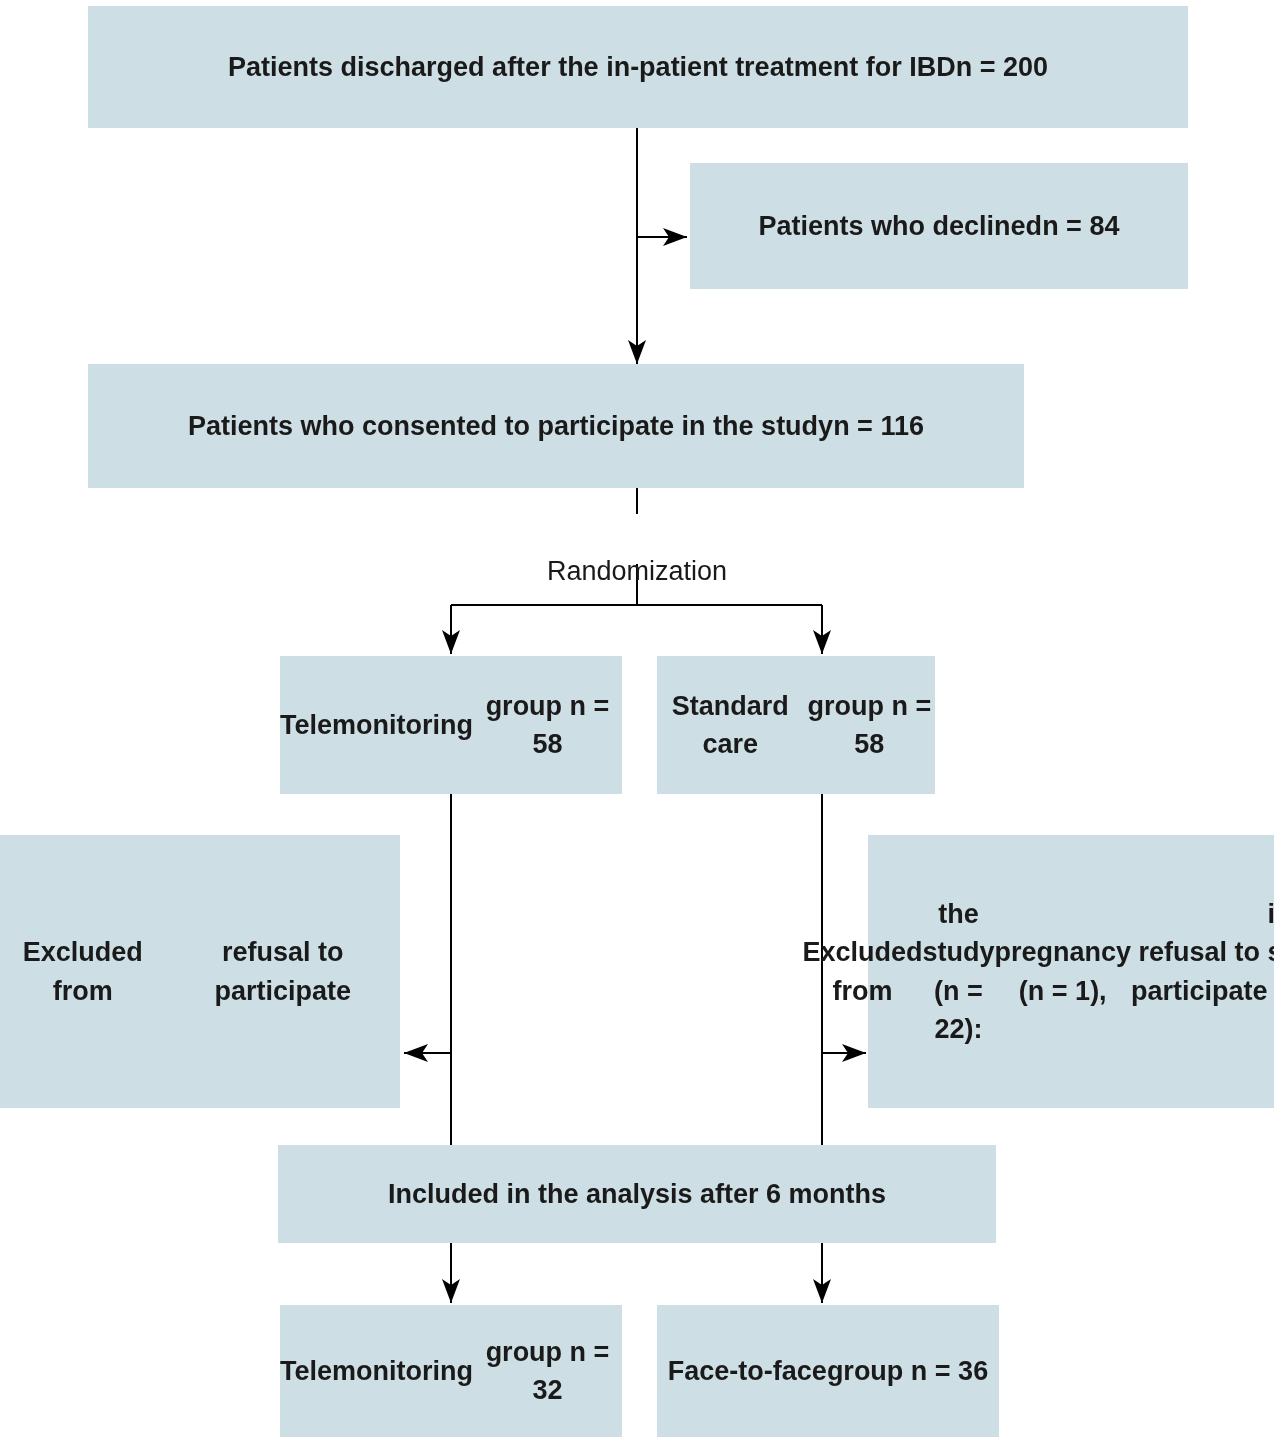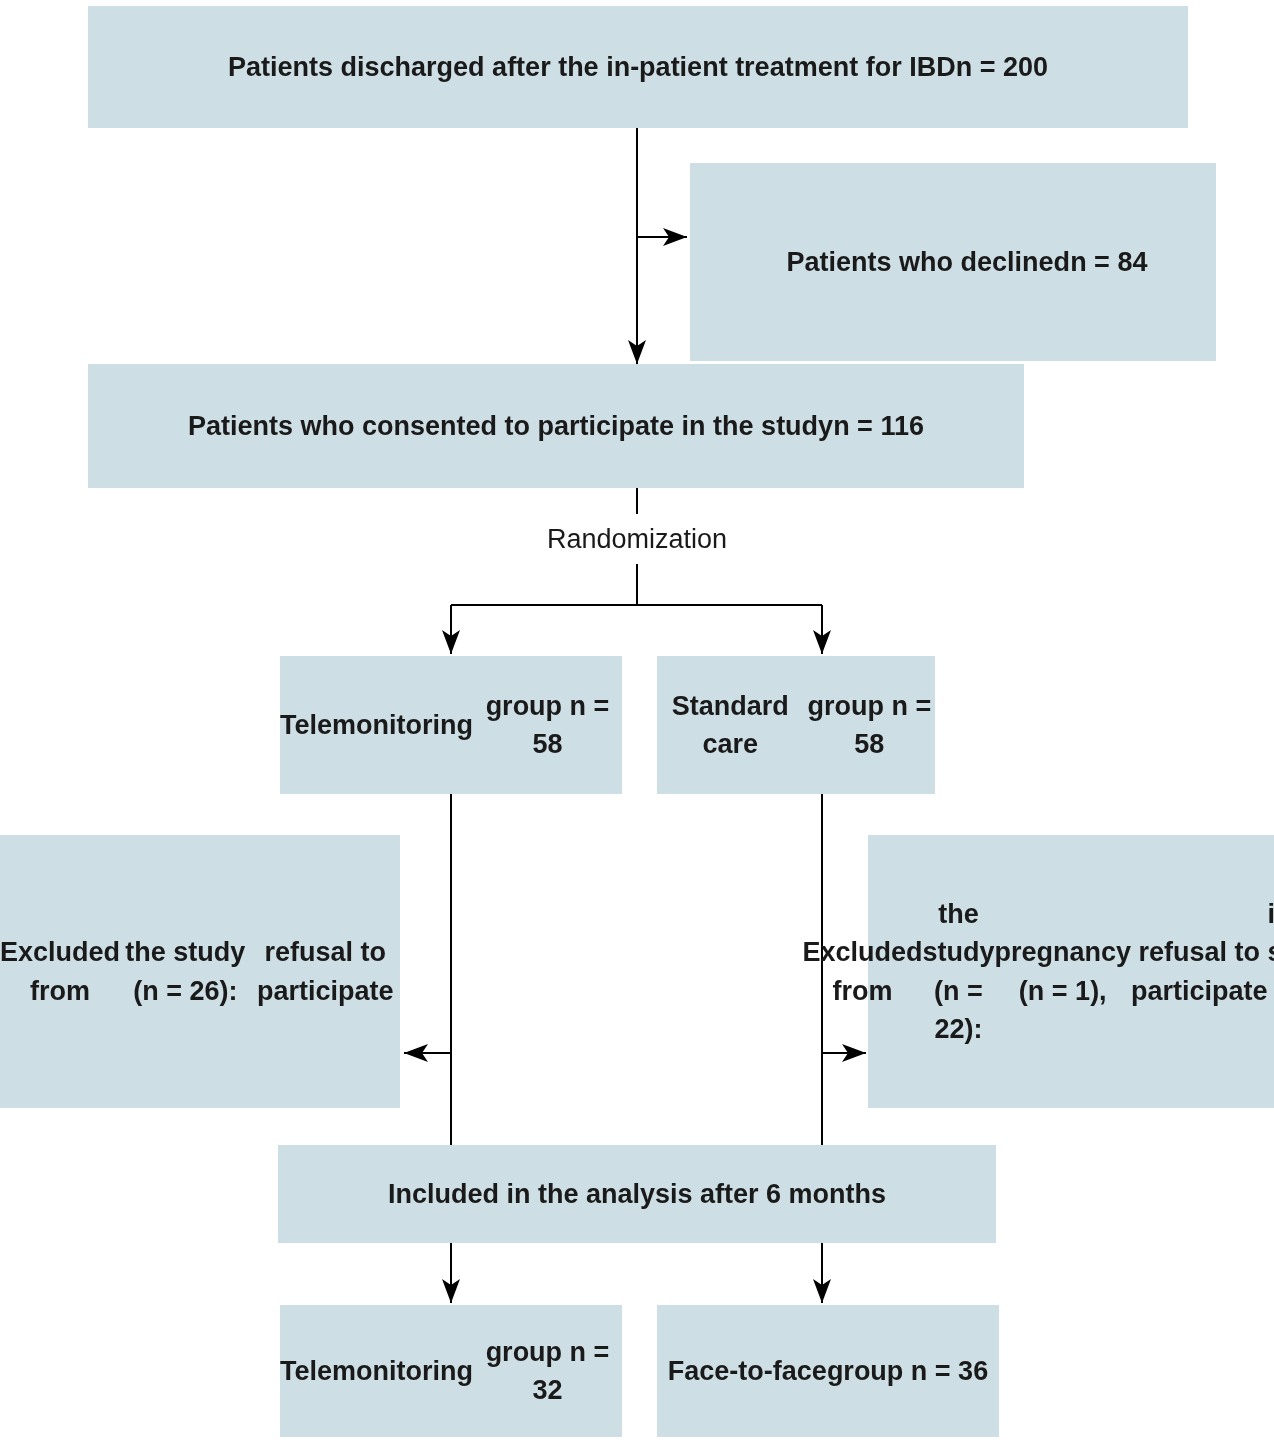--- a/index.html
+++ b/index.html
@@ -45,25 +45,26 @@
     font-weight: bold;
   }
   .plain-label {
     position: absolute;
     display: flex;
     justify-content: center;
     align-items: center;
     text-align: left;
     font-size: 27px;
     line-height: 1.42;
+    margin-top: 32px;
   }
   .ln { display: block; }
 
   #b-discharged     { left: 88px;  top: 6px;    width: 1100px; height: 122px; }
-  #b-declined       { left: 690px; top: 163px;  width: 498px;  height: 198px; padding-left: 28px; }
+  #b-declined       { left: 690px; top: 163px;  width: 498px;  height: 126px; }
   #b-consented      { left: 88px;  top: 364px;  width: 936px; height: 124px; }
   #t-randomization  { left: 462px; top: 516px;  width: 350px;  height: 46px;  }
   #b-telemon        { left: 280px; top: 656px;  width: 342px;  height: 138px; }
   #b-standard       { left: 657px; top: 656px;  width: 278px;  height: 138px; }
   #b-excl-left      { left: 0px;   top: 835px;  width: 400px;  height: 273px; }
   #b-excl-right     { left: 868px; top: 835px;  width: 406px;  height: 273px; }
   #b-included       { left: 278px; top: 1145px; width: 718px;  height: 98px;  }
   #b-telemon-final  { left: 280px; top: 1305px; width: 342px;  height: 132px; }
   #b-face           { left: 657px; top: 1305px; width: 342px;  height: 132px; text-align: center; }
 </style>
@@ -118,21 +119,20 @@
     <span class="ln">group n = 58</span>
   </div>
 
   <div class="box" id="b-standard">
     <span class="ln">Standard care</span>
     <span class="ln">group n = 58</span>
   </div>
 
   <div class="box" id="b-excl-left">
     <span class="ln">Excluded from</span>
-    <span class="ln">the study (n = 26):</span>
     <span class="ln">refusal to participate</span>
   </div>
 
   <div class="box" id="b-excl-right">
     <span class="ln">Excluded from</span>
     <span class="ln">the study (n = 22):</span>
     <span class="ln">pregnancy (n = 1),</span>
     <span class="ln">refusal to participate</span>
     <span class="ln">in the study (n = 21)</span>
   </div>

